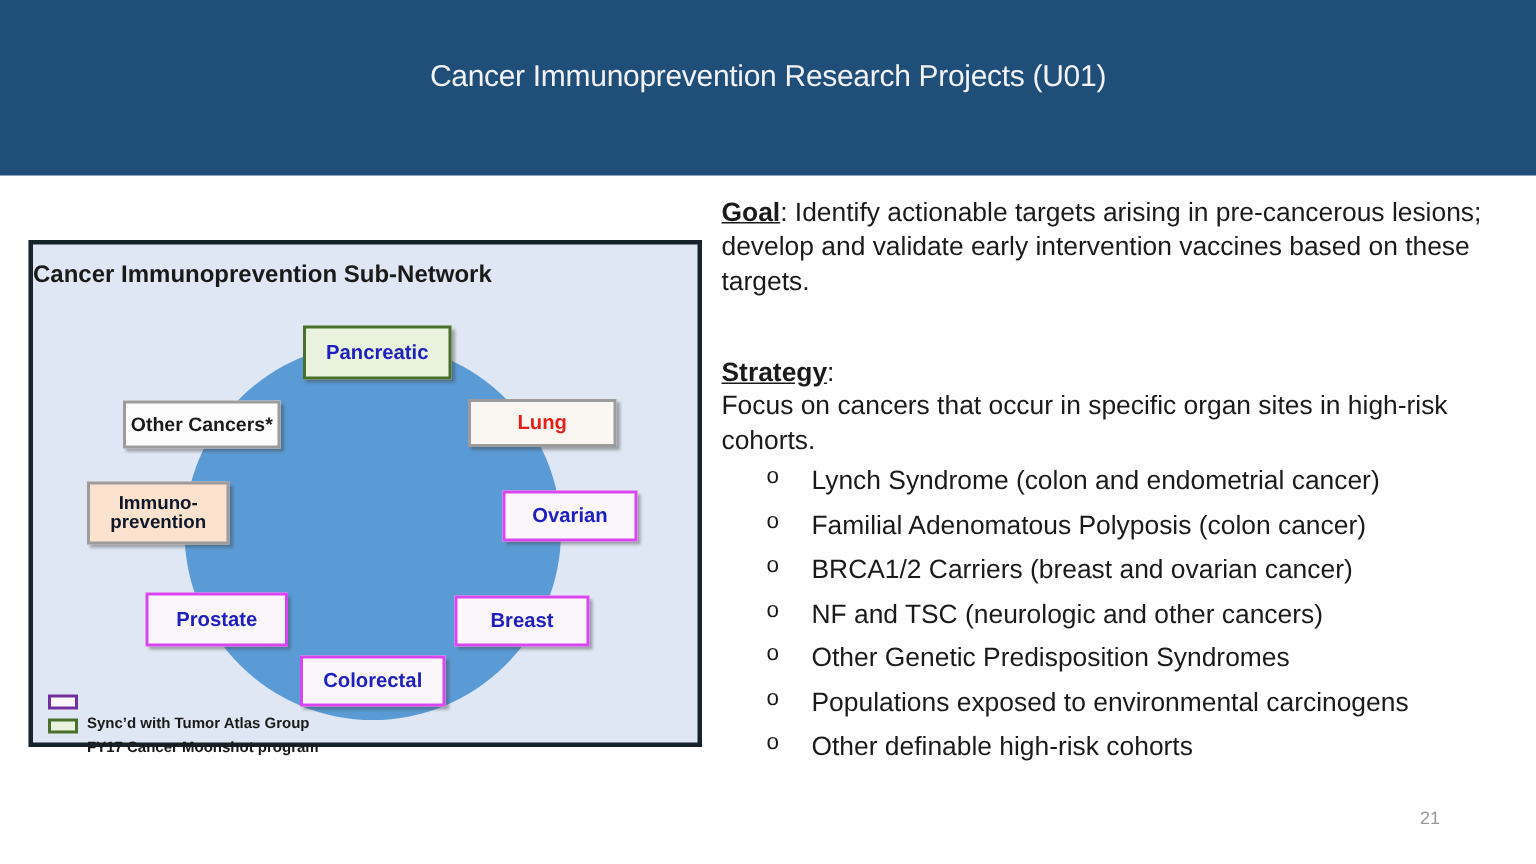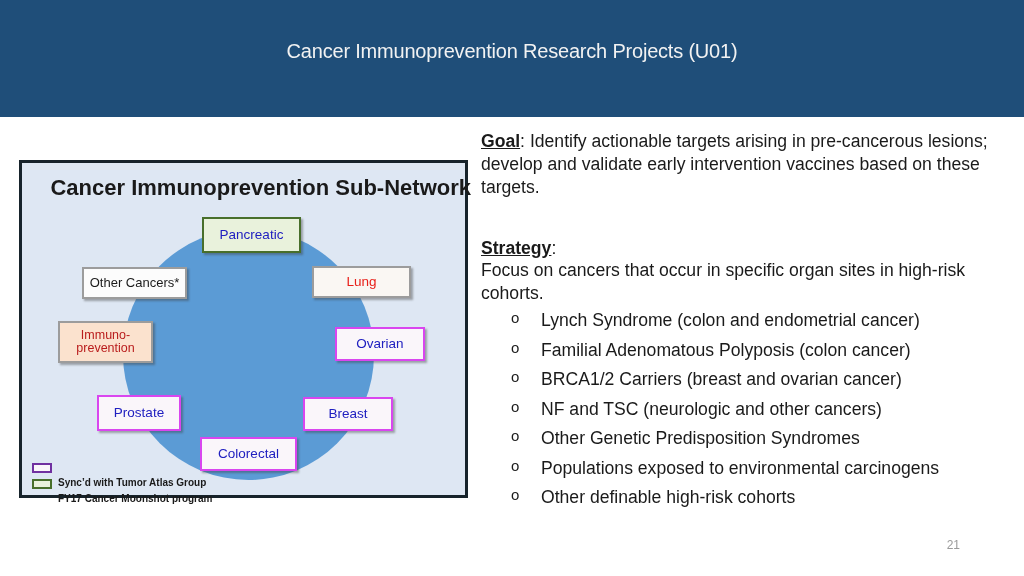--- a/index.html
+++ b/index.html
@@ -47,22 +47,22 @@
     height: 338px;
     background: #DEE7F3;
     border: 3px solid #17232B;
     box-sizing: border-box;
   }
   #diagram-title {
     position: absolute;
     left: 0;
     top: 12px;
     width: 449px;
-    text-align: right;
-    font-size: 22px;
+    text-align: left;
+    font-size: 16px;
     font-weight: bold;
     color: #1A1A1A;
     font-family: "Liberation Sans", sans-serif;
   }
   #network-circle {
     position: absolute;
     left: 101px;
     top: 66px;
     width: 251px;
     height: 251px;
@@ -71,21 +71,21 @@
   }
 
   
   .node {
     position: absolute;
     box-sizing: border-box;
     display: flex;
     align-items: center;
     justify-content: center;
     text-align: center;
-    font-weight: normal;
+    font-weight: bold;
     font-size: 13.5px;
     line-height: 1.08;
     font-family: "Liberation Sans", sans-serif;
     box-shadow: 2px 2px 2px rgba(60,60,60,0.42);
   }
   .node-purple {
     border: 2px solid #d946ef;
     background: #FAF6FA;
     color: #2020C0;
   }
@@ -100,29 +100,29 @@
     color: #E8201A;
   }
   .node-gray-black {
     border: 2px solid #9C9C9C;
     background: #FCFCFC;
     color: #1A1A1A;
   }
   .node-peach {
     border: 2px solid #9C9C9C;
     background: #FBE2CE;
-    color: #b91c1c;
+    color: #0f172a;
   }
 
   #node-pancreatic  { left: 180px; top: 54px;  width: 99px;  height: 36px; }
   #node-lung        { left: 290px; top: 103px; width: 99px;  height: 32px; align-items: center; }
   #node-ovarian     { left: 313px; top: 164px; width: 90px;  height: 34px; }
   #node-breast      { left: 281px; top: 234px; width: 90px;  height: 34px; }
   #node-colorectal  { left: 178px; top: 274px; width: 97px;  height: 34px; }
-  #node-prostate    { left: 75px;  top: 232px; width: 84px;  height: 36px; }
+  #node-prostate    { left: 75px;  top: 232px; width: 95px;  height: 36px; }
   #node-immuno      { left: 36px;  top: 158px; width: 95px;  height: 42px;
                       font-size: 12.5px; }
   #node-other       { left: 60px;  top: 104px; width: 105px; height: 32px;
                       font-size: 13px; }
 
   
   #diagram-legend {
     position: absolute;
     left: 10px;
     bottom: 4px;

